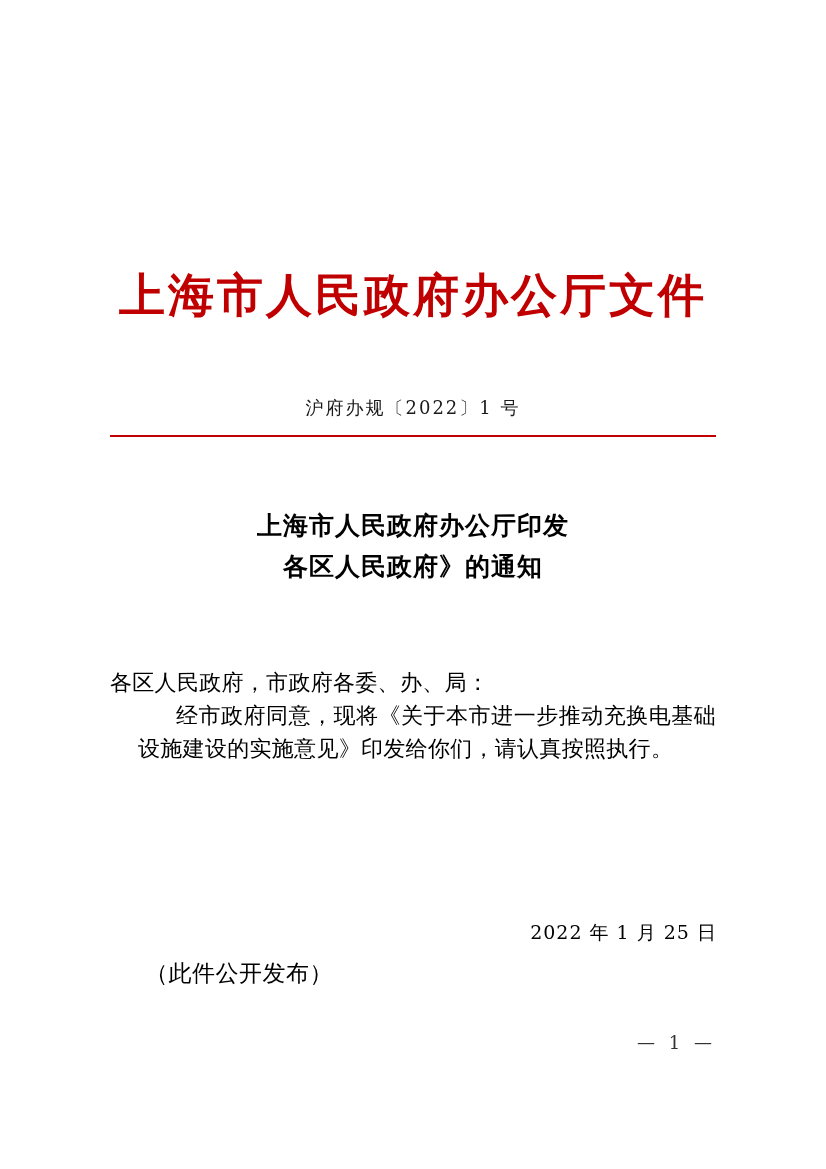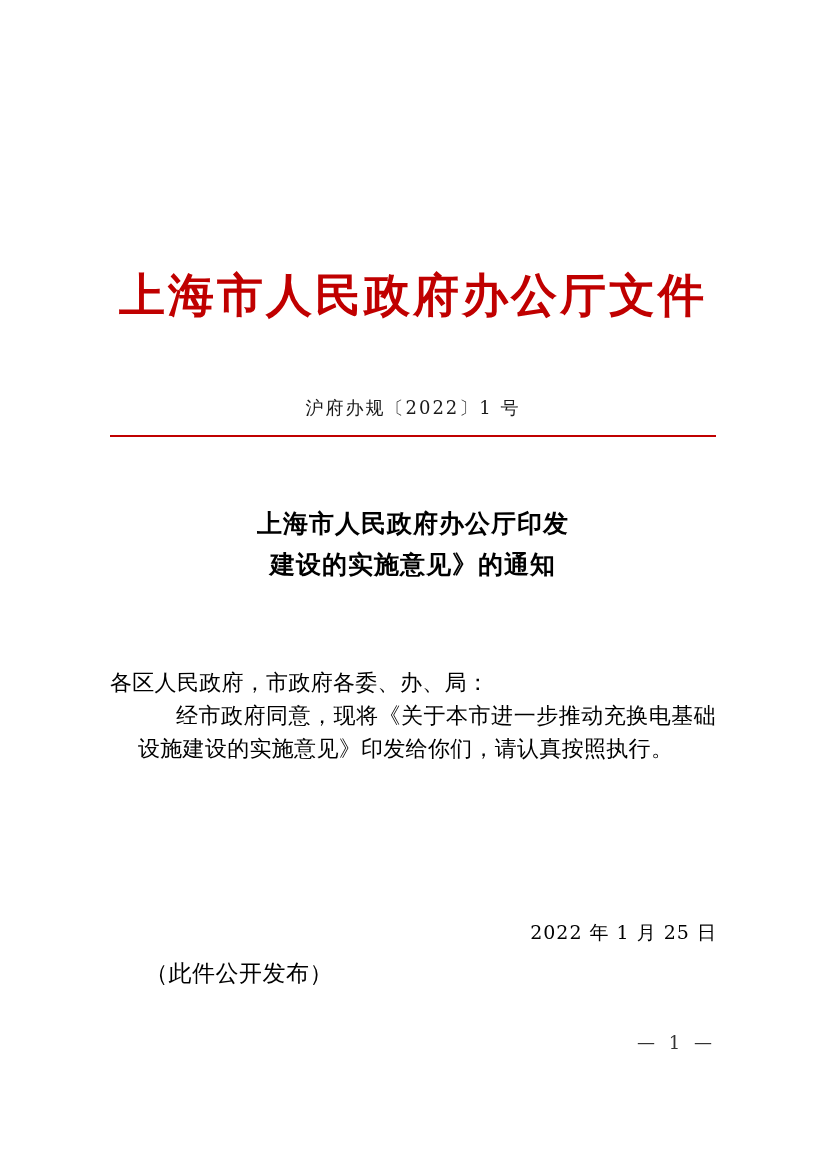--- a/index.html
+++ b/index.html
@@ -61,21 +61,21 @@
     background: #c00000;
   }
 
   
   .title-block {
     position: absolute;
     top: 505px;
     left: 0;
     width: 826px;
     text-align: center;
-    font-family: Liberation Mono, monospace;
+    font-family: Liberation Serif, serif;
     font-weight: bold;
     font-size: 25px;
     line-height: 41px;
     letter-spacing: 1px;
     color: #000;
   }
   .title-line {
     display: block;
     white-space: nowrap;
   }
@@ -144,21 +144,21 @@
 <div class="page">
 
   <div class="masthead">上海市人民政府办公厅文件</div>
 
   <div class="doc-number">沪府办规〔2022〕1 号</div>
 
   <div class="red-rule"></div>
 
   <div class="title-block">
     <span class="title-line">上海市人民政府办公厅印发</span>
-    <span class="title-line">建设的实施意见》的通知</span>
+    <span class="title-line">各区人民政府》的通知</span>
   </div>
 
   <div class="body-block">
     <span class="salutation">各区人民政府，市政府各委、办、局：</span>
     <span class="para">经市政府同意，现将《关于本市进一步推动充换电基础设施建设的实施意见》印发给你们，请认真按照执行。</span>
   </div>
 
   <div class="date-line">2022 年 1 月 25 日</div>
 
   <div class="pub-note">（此件公开发布）</div>

